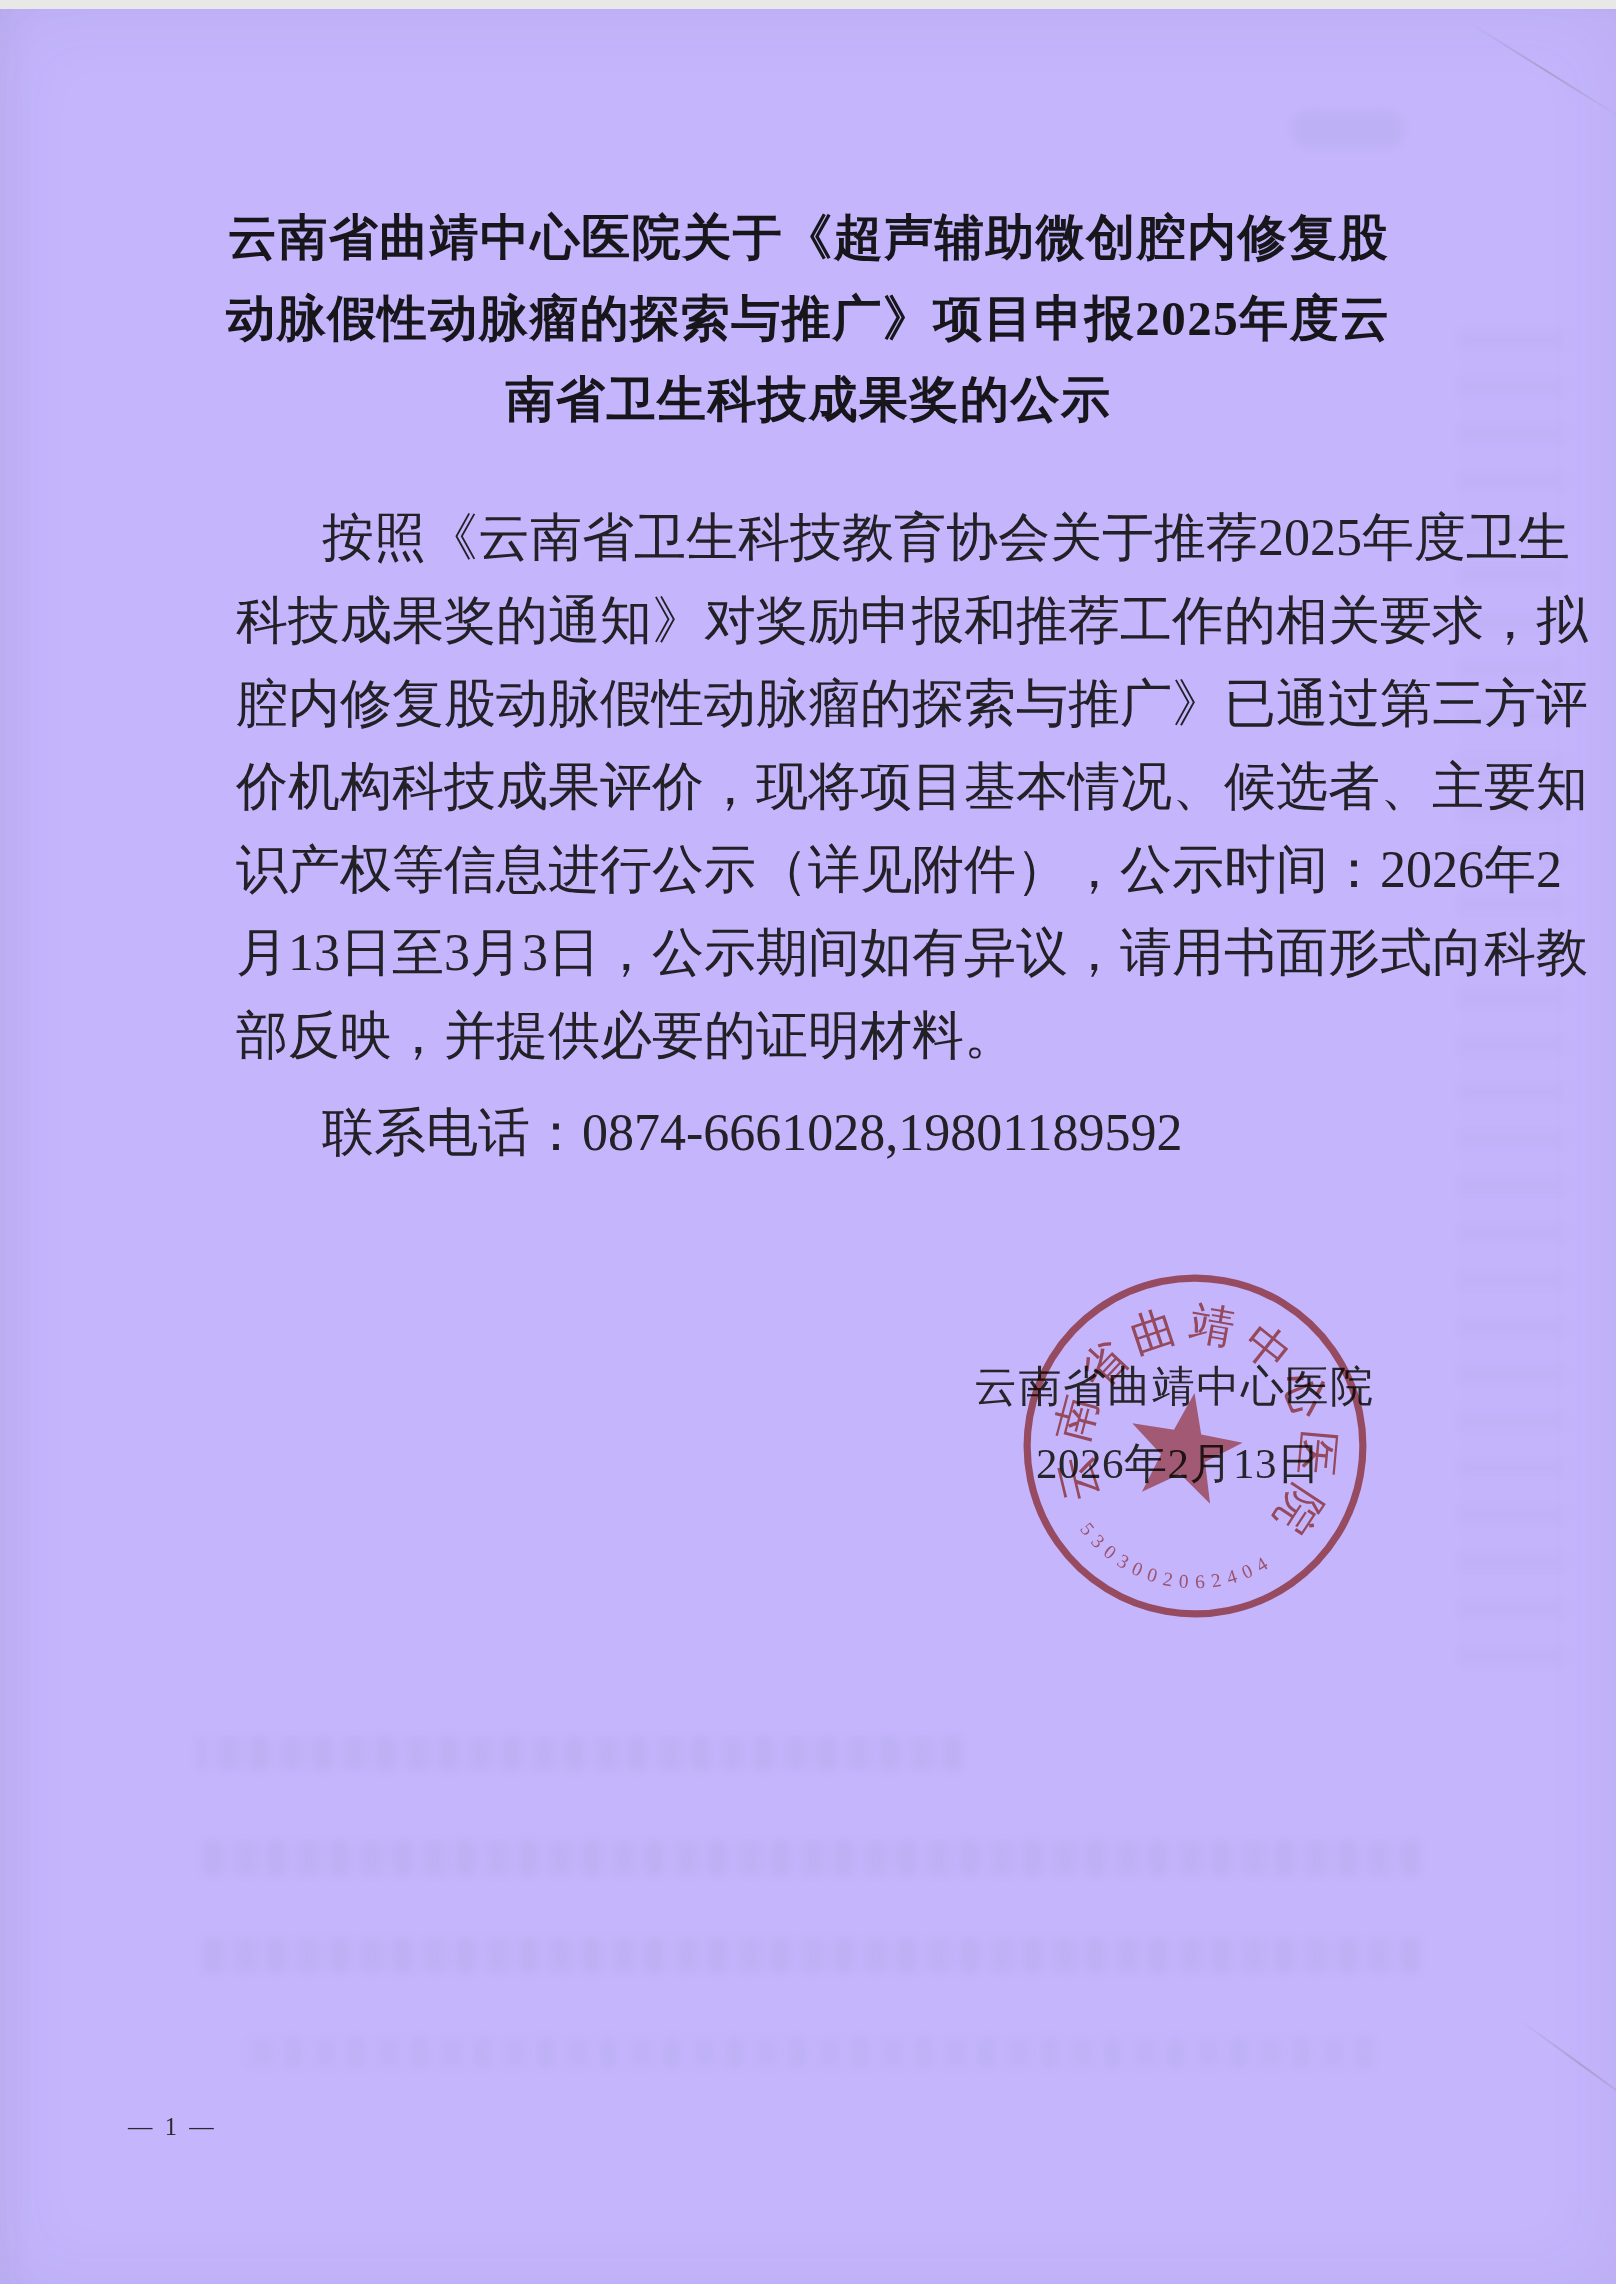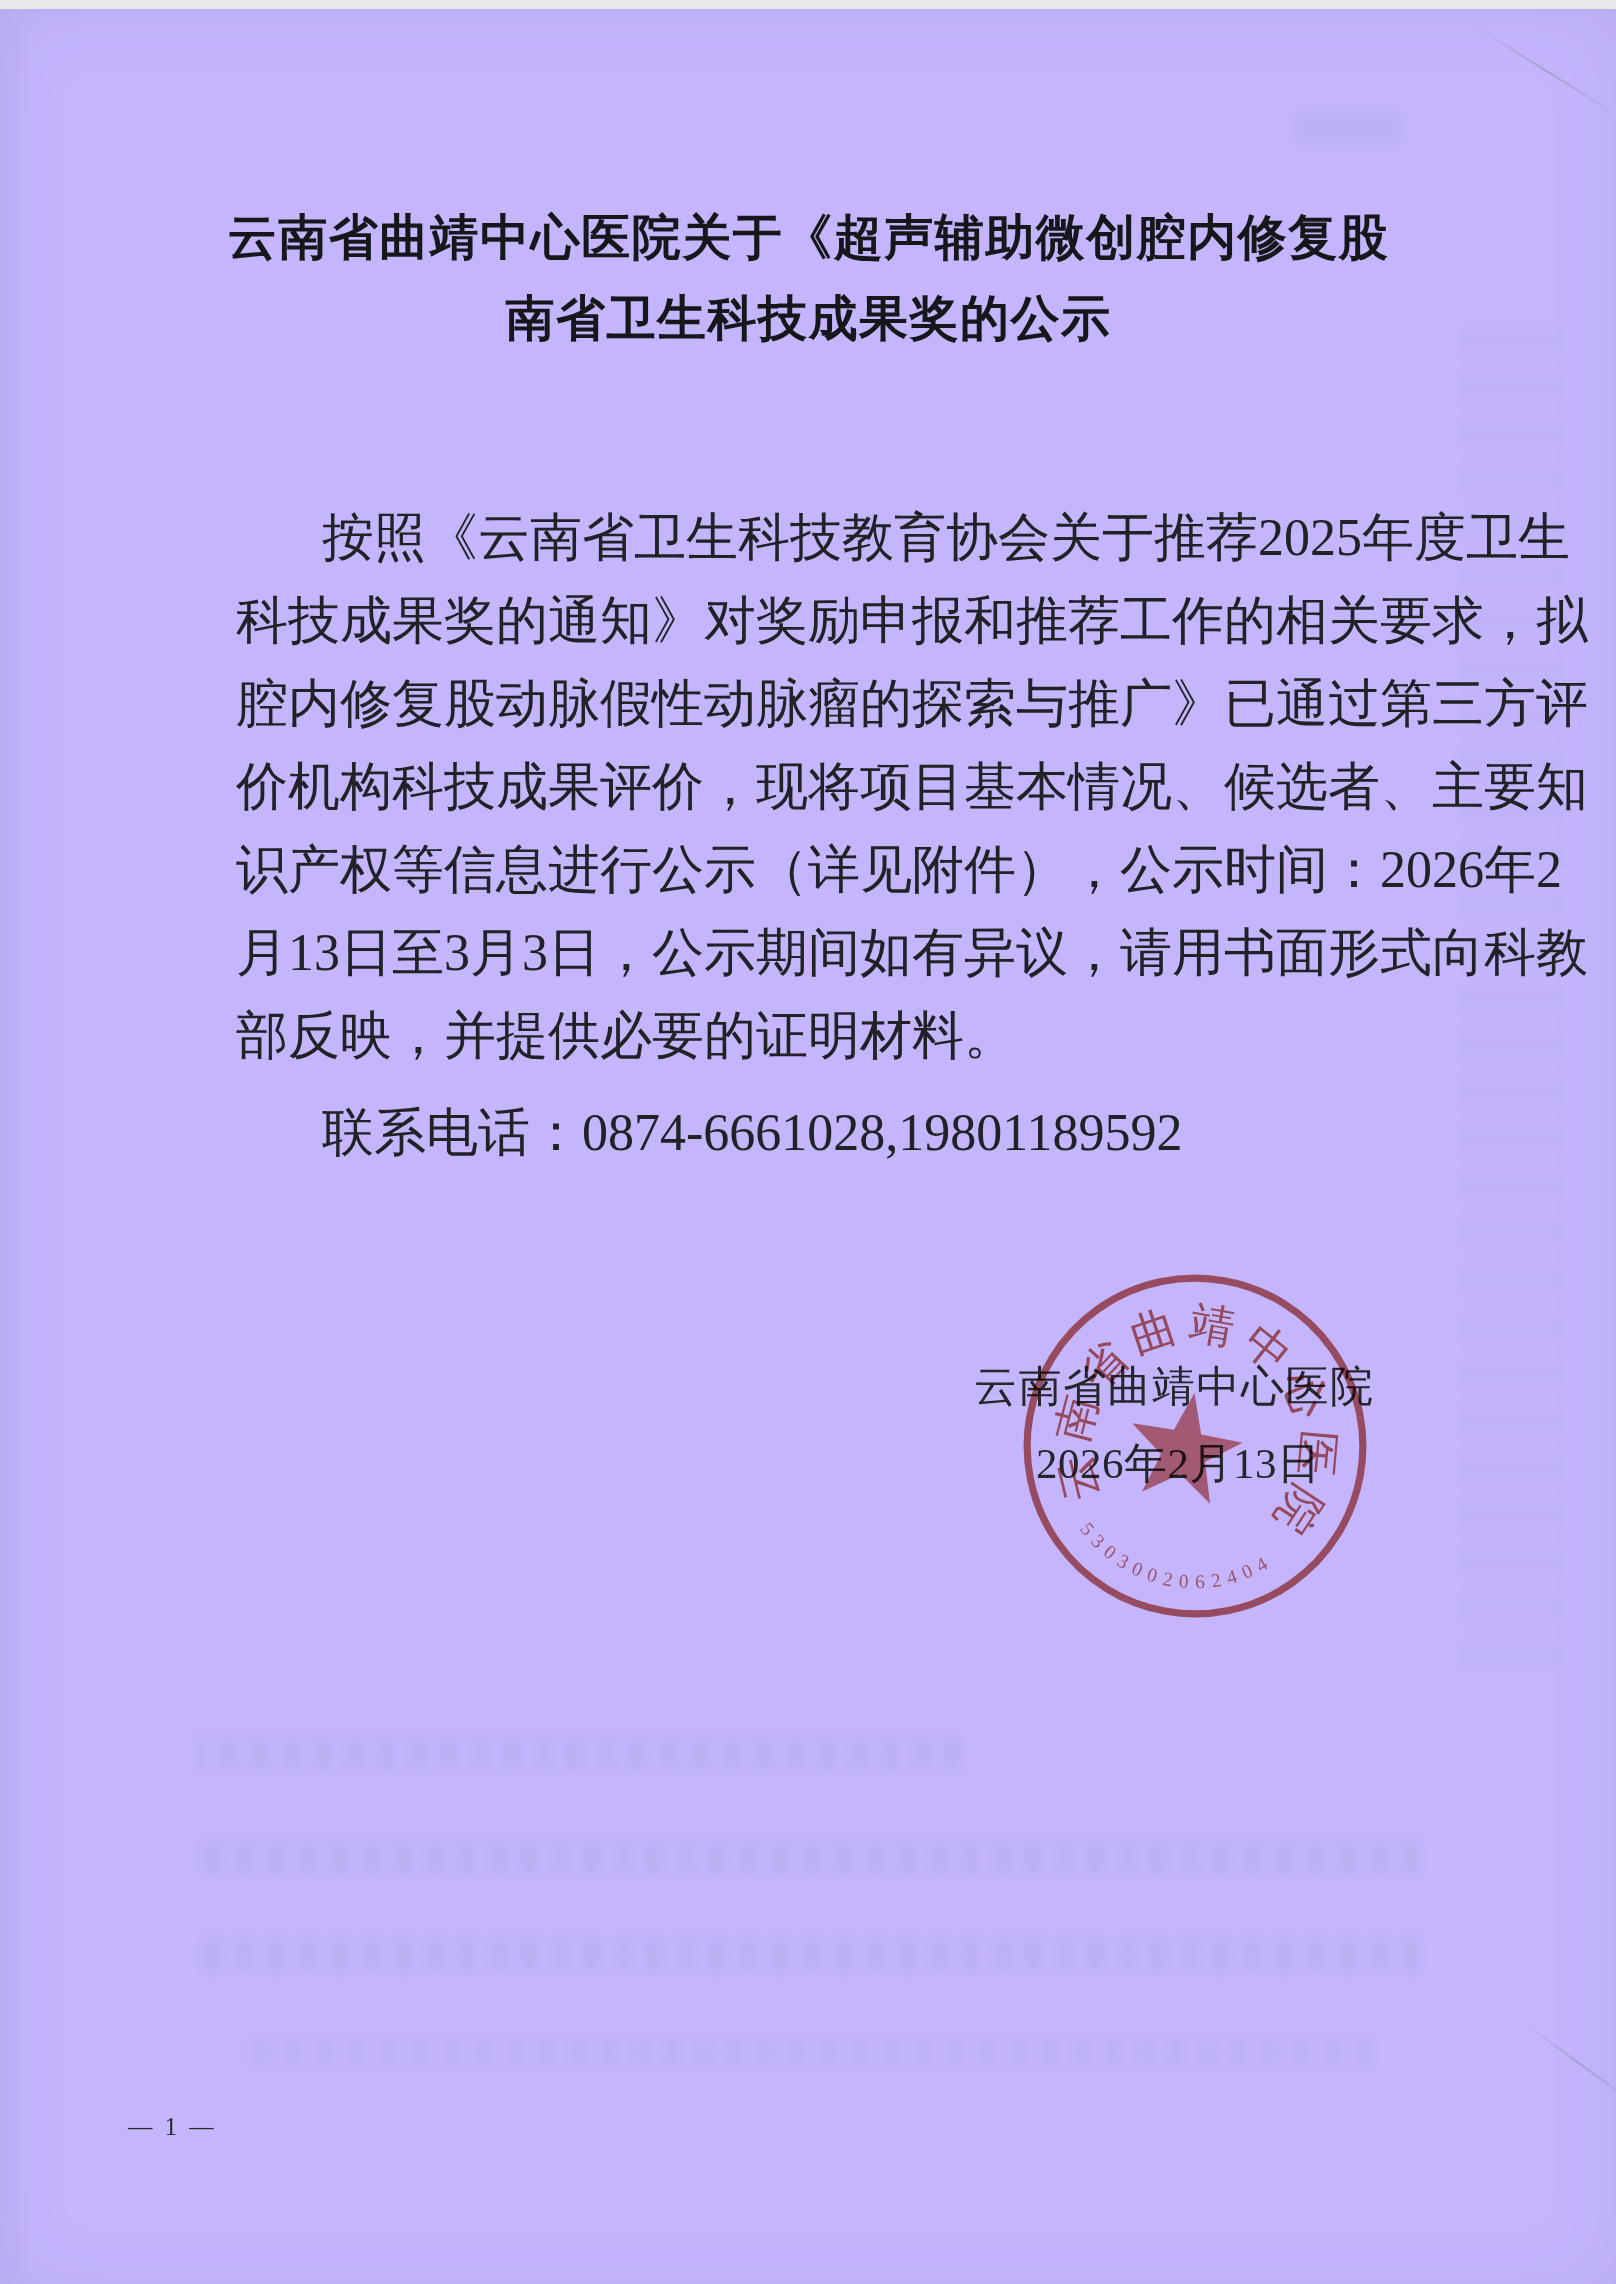--- a/index.html
+++ b/index.html
@@ -113,20 +113,21 @@
   <div class="bleed-col" style="left:1457px; top:315px;  width:107px; height:1343px;"></div>
   <div class="bleed-line" style="left:198px; top:1728px; width:763px; height:33px;"></div>
   <div class="bleed-line" style="left:198px; top:1832px; width:1221px; height:34px;"></div>
   <div class="bleed-line" style="left:198px; top:1929px; width:1221px; height:34px;"></div>
   <div class="bleed-line" style="left:239px; top:2028px; width:1134px; height:30.5px; opacity:.34;"></div>
   <div class="fold-mark fold-top-right"></div>
   <div class="fold-mark fold-bottom-right"></div>
 
   <div class="title-block">
     <div>云南省曲靖中心医院关于《超声辅助微创腔内修复股</div>
+    <div>动脉假性动脉瘤的探索与推广》项目申报2025年度云</div>
     <div>南省卫生科技成果奖的公示</div>
   </div>
 
   <div class="body-block">
     <div class="body-line indent">按照《云南省卫生科技教育协会关于推荐2025年度卫生</div>
     <div class="body-line">科技成果奖的通知》对奖励申报和推荐工作的相关要求，拟</div>
     <div class="body-line">腔内修复股动脉假性动脉瘤的探索与推广》已通过第三方评</div>
     <div class="body-line">价机构科技成果评价，现将项目基本情况、候选者、主要知</div>
     <div class="body-line">识产权等信息进行公示（详见附件），公示时间：2026年2</div>
     <div class="body-line">月13日至3月3日，公示期间如有异议，请用书面形式向科教</div>

